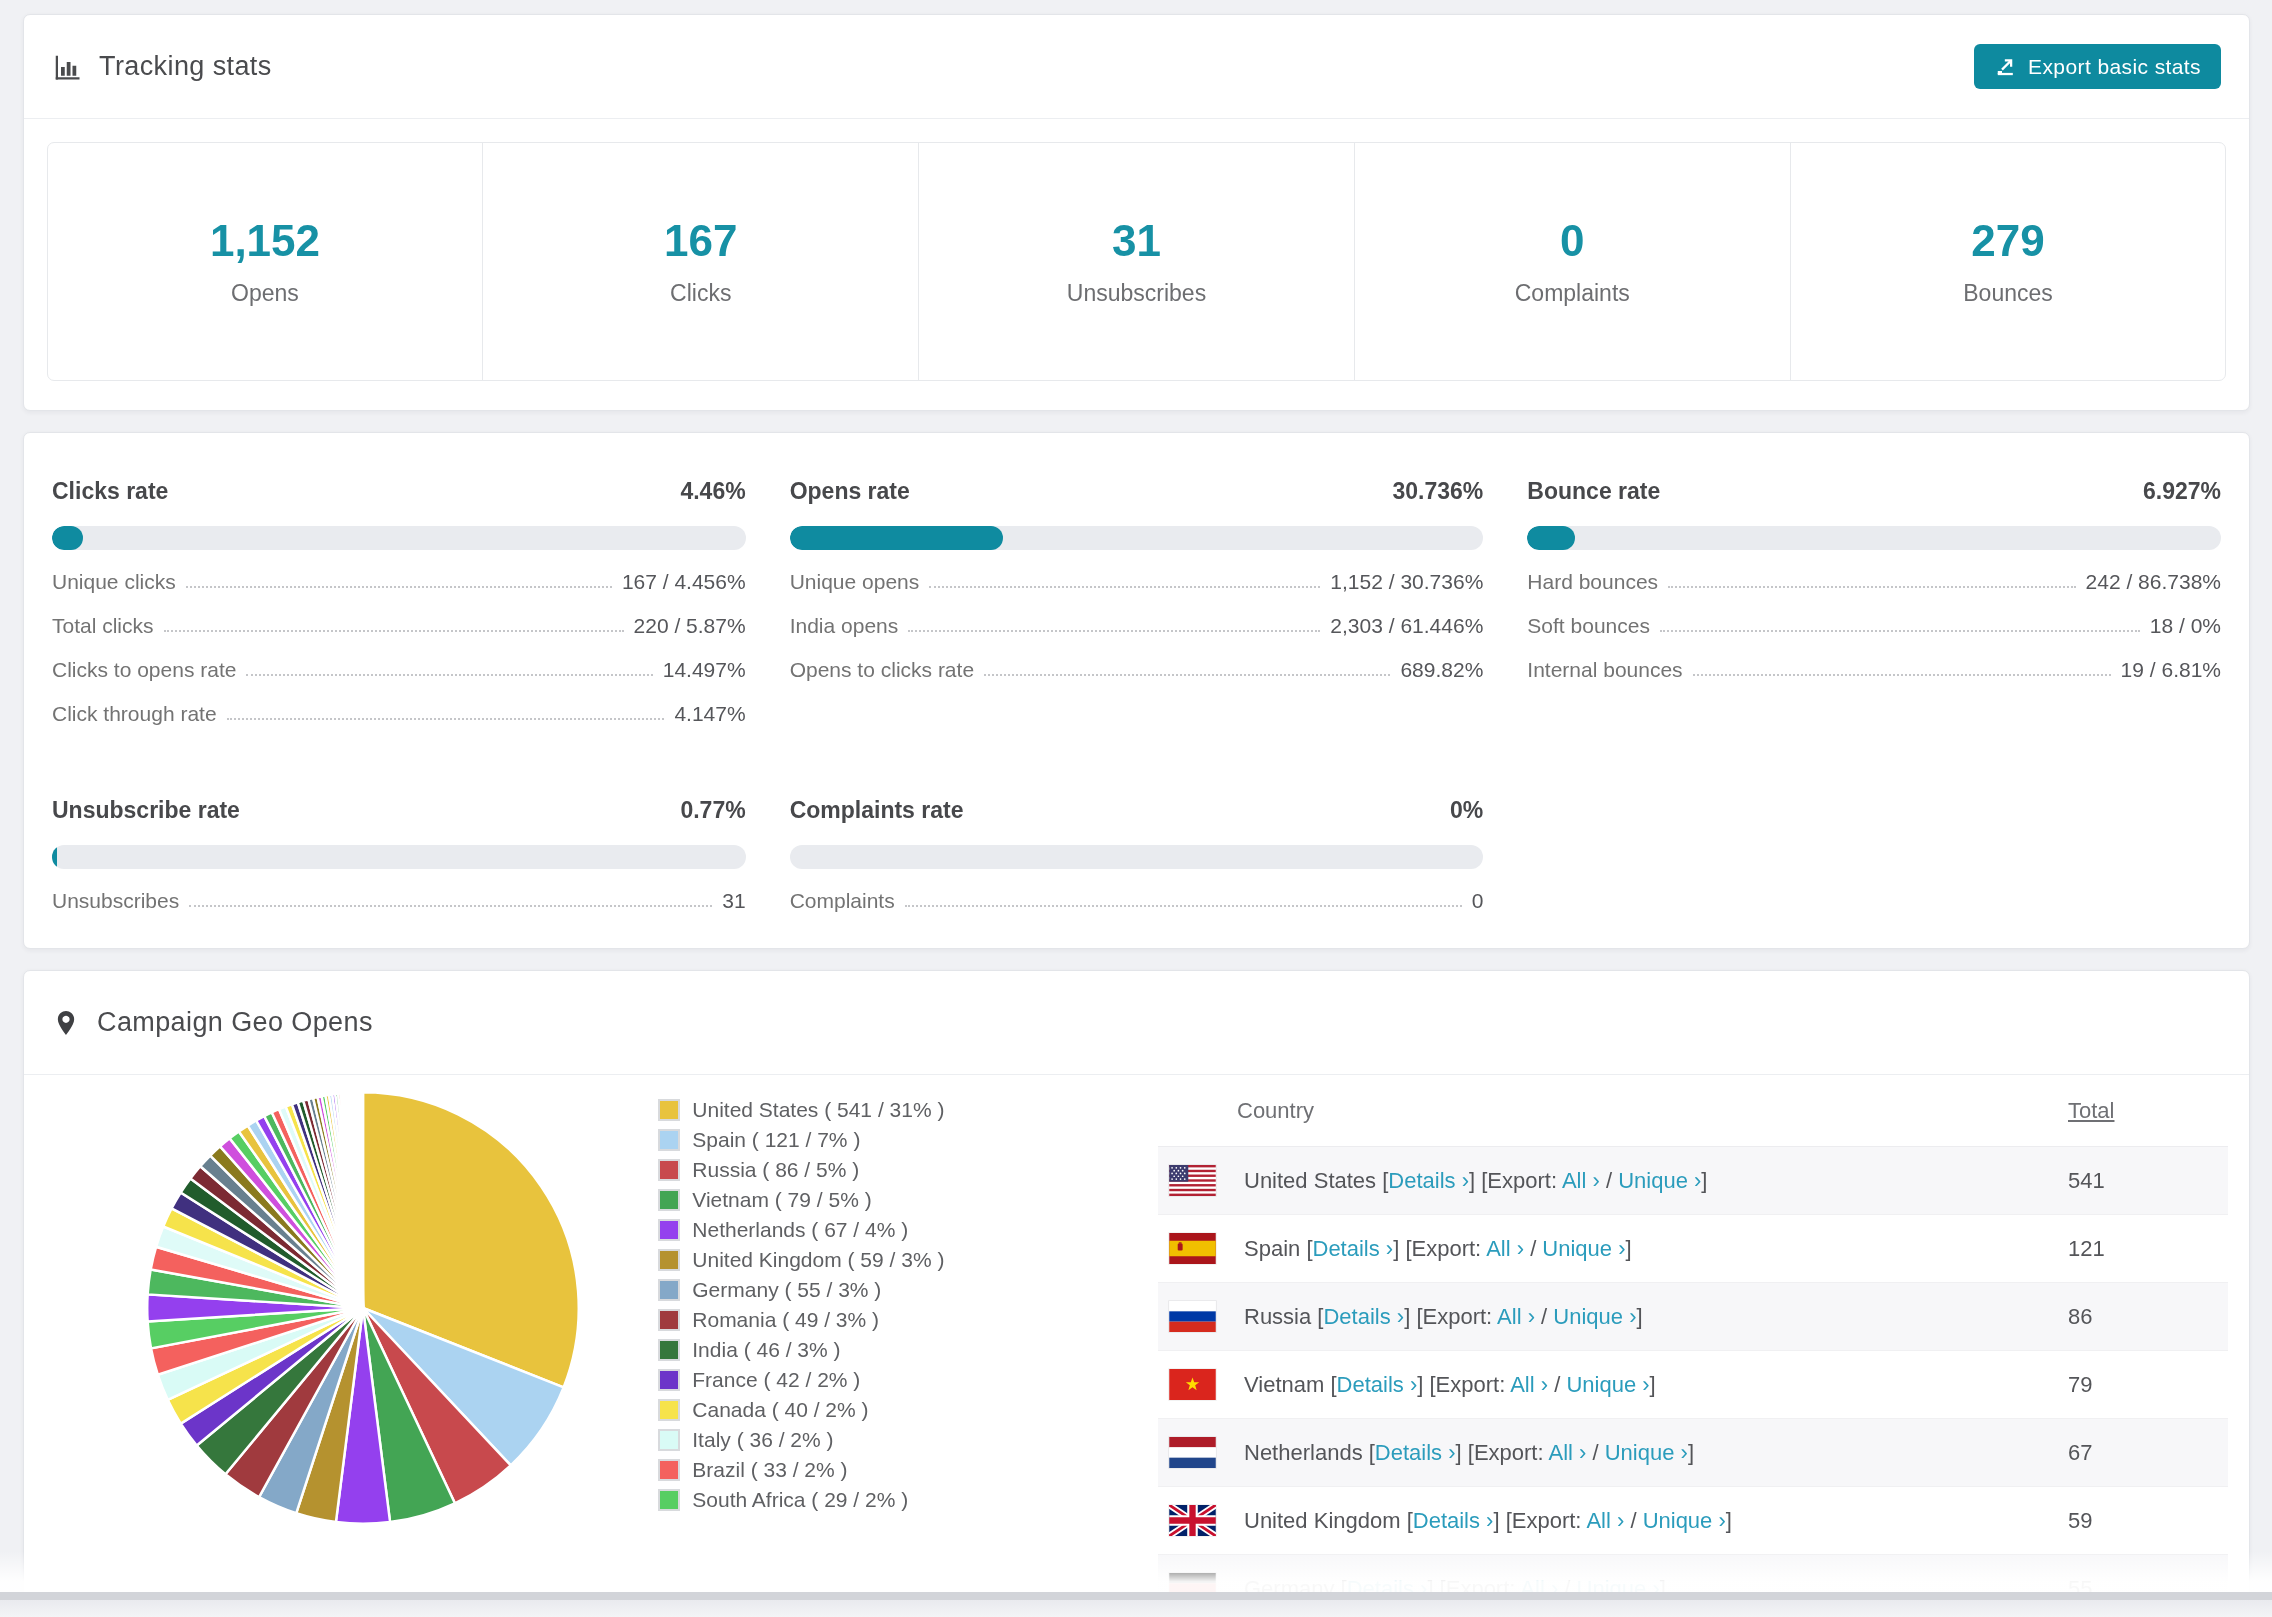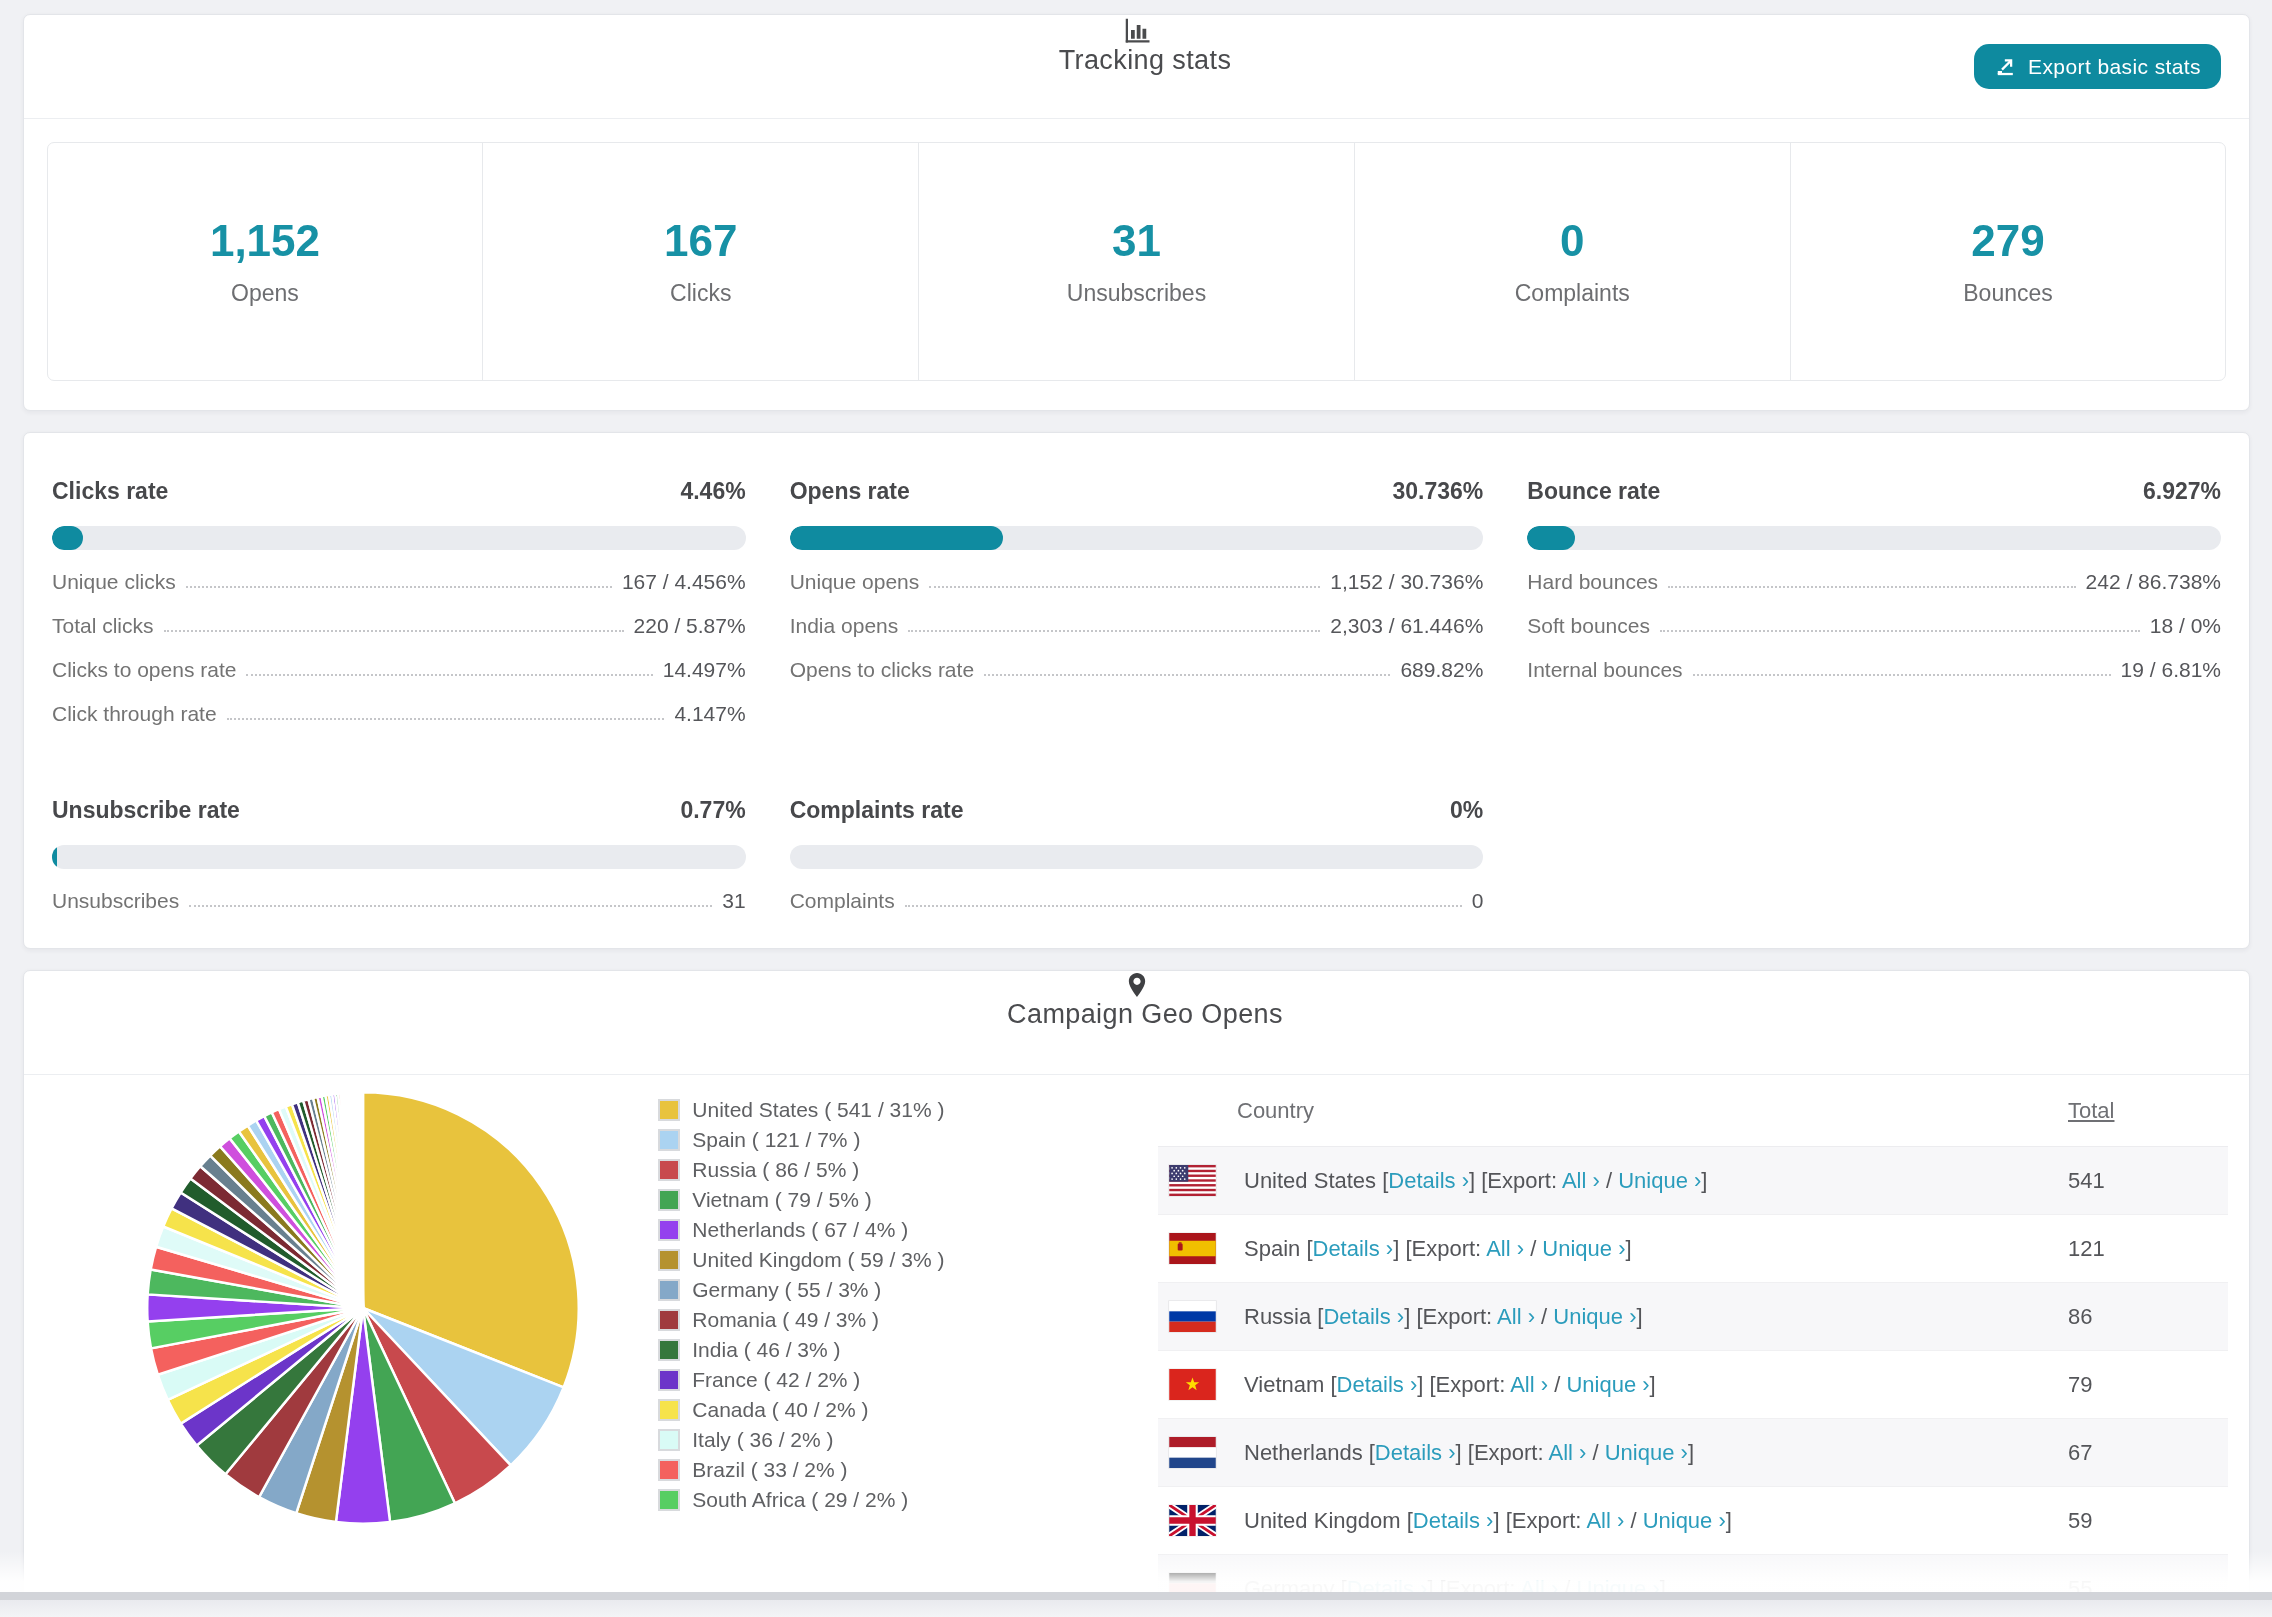--- a/index.html
+++ b/index.html
@@ -2,24 +2,24 @@
 <html style="font-size:11.3px"><head>
 <meta charset="utf-8">
 <style>
   html,body{margin:0;padding:0;}
   body{width:2273px;height:1618px;background:#f0f1f4;font-family:"Liberation Sans","DejaVu Sans",sans-serif;}
   .page{position:relative;width:2273px;height:1618px;background:#f0f1f4;overflow:hidden;color:#56575a;}
   .card{position:absolute;left:23px;right:23px;background:#fff;border:1.4px solid #e3e5e9;border-radius:7px;box-shadow:0 1.4px 4.2px rgba(40,45,60,.05);box-sizing:border-box;}
   #card-tracking{top:14px;height:397px;}
   #card-rates{top:432px;height:517px;}
   #card-geo{top:970px;height:678px;}
-  .card-head{display:flex;align-items:center;height:103px;padding:0 28px;border-bottom:1.4px solid #eceef1;position:relative;flex-direction:column;}
+  .card-head{display:flex;align-items:center;height:103px;padding:0 28px;border-bottom:1.4px solid #eceef1;position:relative;}
   .hicon{display:inline-flex;line-height:0;}
   .card-title{font-size:27px;font-weight:400;color:#4a4b4e;margin:0 0 0 17px;letter-spacing:0.4px;}
-  .export-btn{position:absolute;right:28px;top:29px;display:flex;align-items:center;gap:11.3px;background:#0e8a9f;color:#fff;font-size:21px;font-family:inherit;padding:0 20px;height:45px;border:none;border-radius:15px;cursor:pointer;letter-spacing:0.4px;}
+  .export-btn{position:absolute;right:28px;top:29px;display:flex;align-items:center;gap:11.3px;background:#0e8a9f;color:#fff;font-size:21px;font-family:inherit;padding:0 20px;height:45px;border:none;border-radius:6px;cursor:pointer;letter-spacing:0.4px;}
   
   .stats-row{margin:22.6px;border:1.4px solid #e7e9ec;border-radius:7px;display:flex;height:237px;overflow:hidden;}
   .stat-cell{flex:1;display:flex;flex-direction:column;align-items:center;justify-content:center;border-right:1.4px solid #e7e9ec;}
   .stat-cell:last-child{border-right:none;}
   .stat-value{font-size:44px;font-weight:700;color:#1791a5;}
   .stat-label{font-size:23px;color:#6d6e71;margin-top:14px;}
   
   .rates-grid{padding:45px 28px 0;display:grid;grid-template-columns:repeat(3,1fr);column-gap:44px;row-gap:71px;}
   .rate-head{display:flex;justify-content:space-between;align-items:baseline;font-weight:700;font-size:23px;color:#47484b;}
   .bar{margin-top:21px;height:24px;background:#e9ebef;border-radius:12px;overflow:hidden;}

